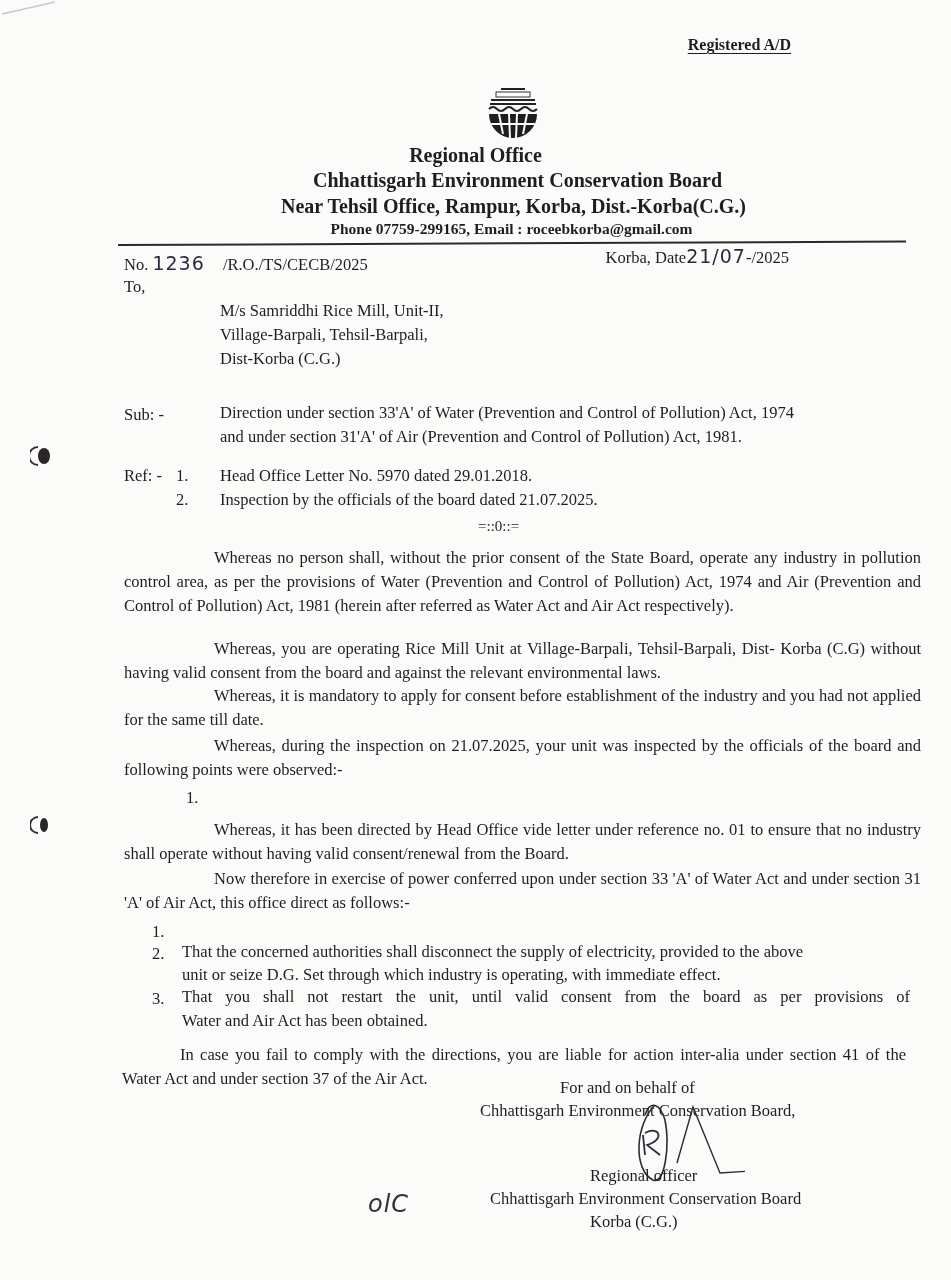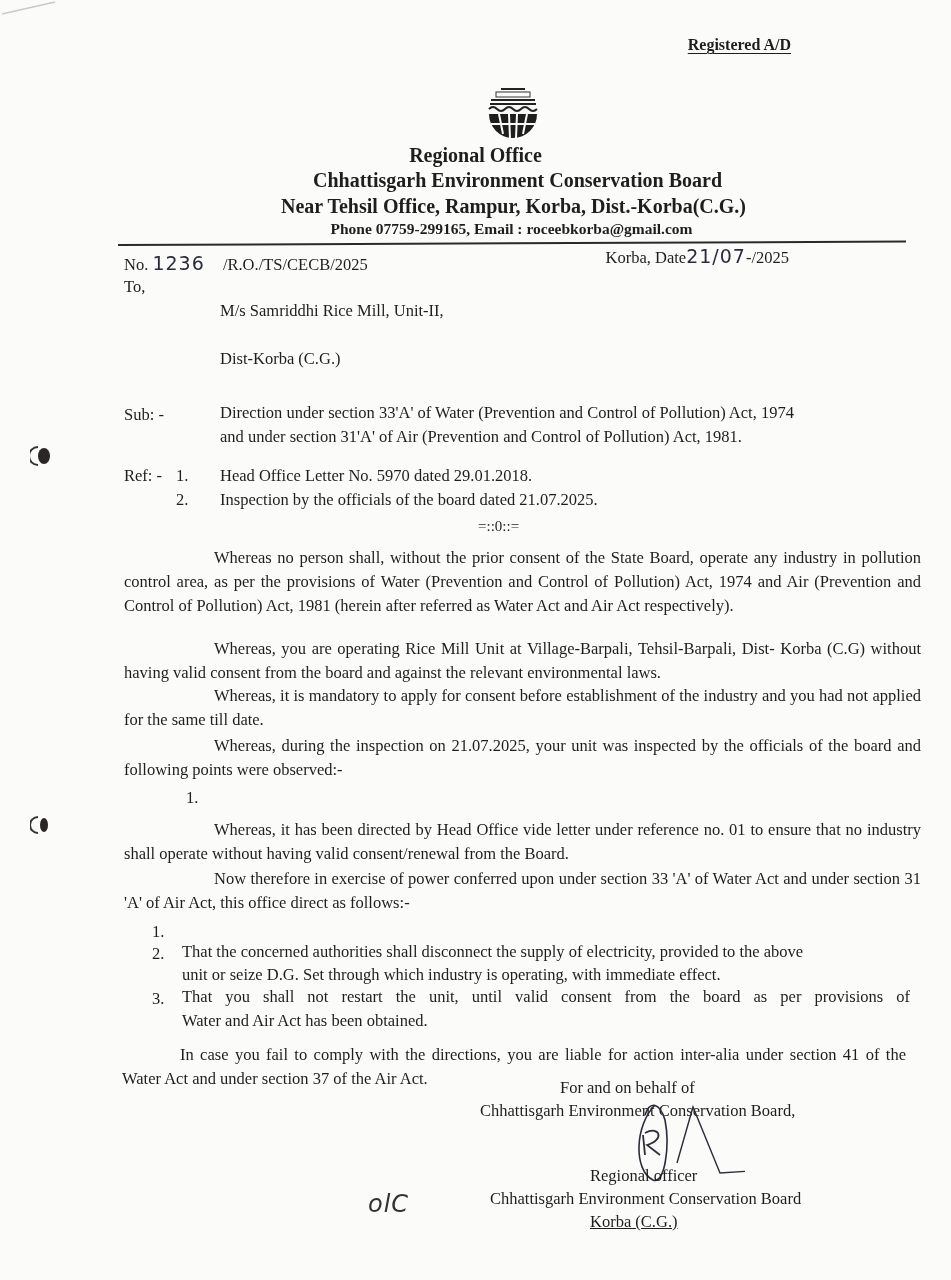--- a/index.html
+++ b/index.html
@@ -58,20 +58,21 @@
     <span>No.</span>
     <span class="hand">1236</span>
     <span style="margin-left:14px;">/R.O./TS/CECB/2025</span>
   </div>
   <div class="abs body-text" style="right:48px; top:244px;">
     <span>Korba, Date</span><span class="hand">21/07</span><span>-/2025</span>
   </div>
 
   <div class="abs body-text" style="left:124px; top:275px;">To,</div>
   <div class="abs body-text" style="left:220px; top:299px;">M/s  Samriddhi  Rice Mill, Unit-II,</div>
+  <div class="abs body-text" style="left:220px; top:323px;">Village-Barpali, Tehsil-Barpali,</div>
   <div class="abs body-text" style="left:220px; top:347px;">Dist-Korba (C.G.)</div>
 
   <div class="abs body-text" style="left:124px; top:403px;">Sub: -</div>
   <div class="abs body-text" style="left:220px; top:401px;">Direction under section 33'A' of  Water (Prevention and Control of Pollution) Act, 1974</div>
   <div class="abs body-text" style="left:220px; top:425px;">and under section 31'A' of Air (Prevention and Control of Pollution) Act, 1981.</div>
 
   <div class="punch" style="left:30px; top:443px;">
     <svg viewBox="0 0 24 26" width="24" height="26">
         <path d="M8 4 A9 9 0 0 0 8 22" stroke="#333" stroke-width="2" fill="none"></path>
         <ellipse cx="14" cy="13" rx="6" ry="8" fill="#2b2626"></ellipse>
@@ -118,16 +119,16 @@
   <div class="sig-block" style="left:480px; top:1099px; width:420px;">Chhattisgarh Environment Conservation Board,</div>
 
   <svg class="abs" style="left:615px; top:1095px;" width="130" height="95" viewBox="0 0 130 95">
     <path d="M40 10 C20 30 18 75 38 85 C50 90 55 50 50 25 C45 8 35 5 30 20" stroke="#2c2c3a" stroke-width="1.6" fill="none"></path>
     <path d="M28 40 L30 60 M30 38 C45 30 50 45 32 50 L45 60" stroke="#2c2c3a" stroke-width="1.8" fill="none"></path>
     <path d="M62 68 L78 12 L105 78 L135 76" stroke="#2c2c3a" stroke-width="1.4" fill="none"></path>
   </svg>
 
   <div class="sig-block" style="left:590px; top:1164px; width:200px;">Regional officer</div>
   <div class="sig-block" style="left:490px; top:1187px; width:400px;">Chhattisgarh Environment Conservation Board</div>
-  <div class="sig-block" style="left:590px; top:1210px; width:200px;text-decoration:underline;">Korba (C.G.)</div>
+  <div class="sig-block" style="left:590px; top:1210px; width:200px;">Korba (C.G.)</div>
 
   <div class="abs hand" style="left:368px; top:1190px; font-size:24px; font-style:italic; color:#333;">olC</div>
 </div>
 
 </body></html>

